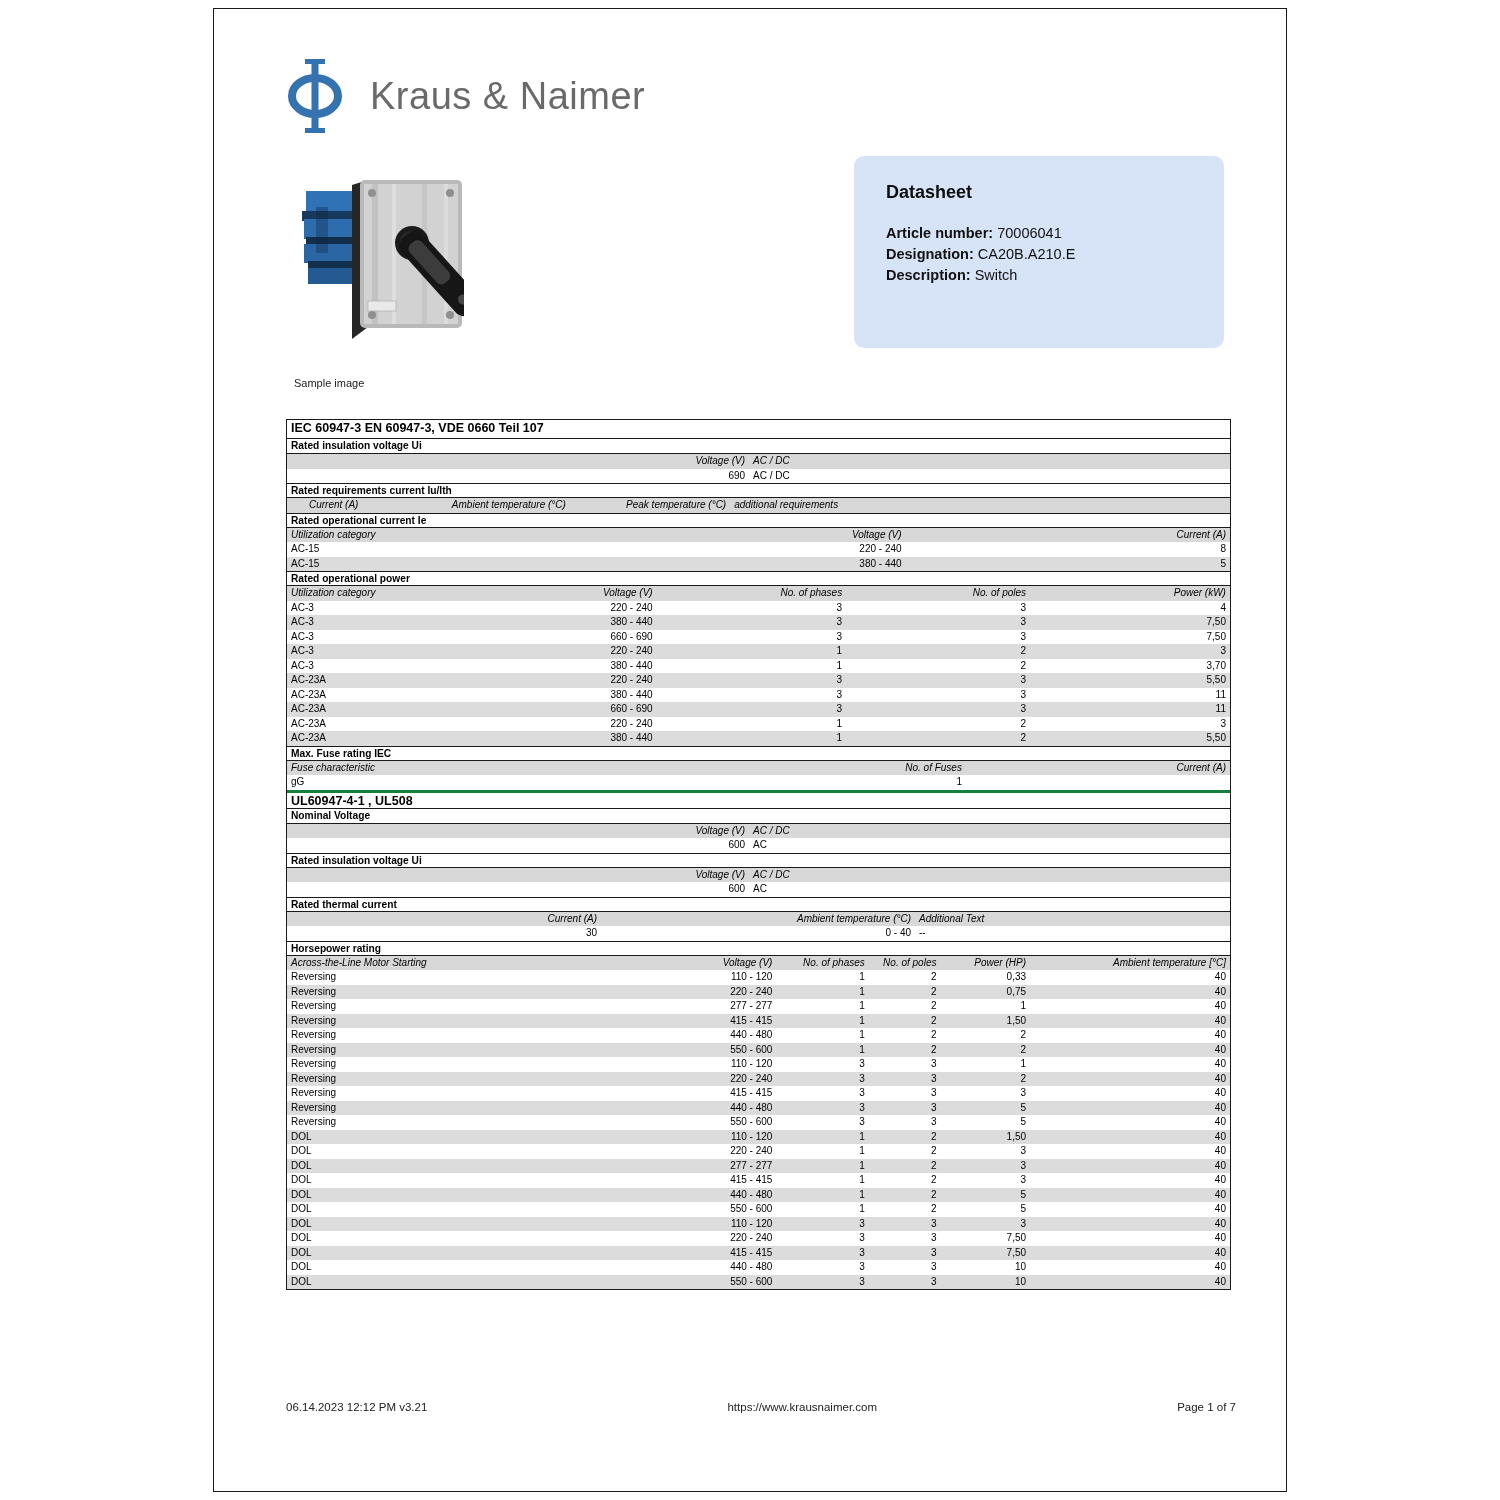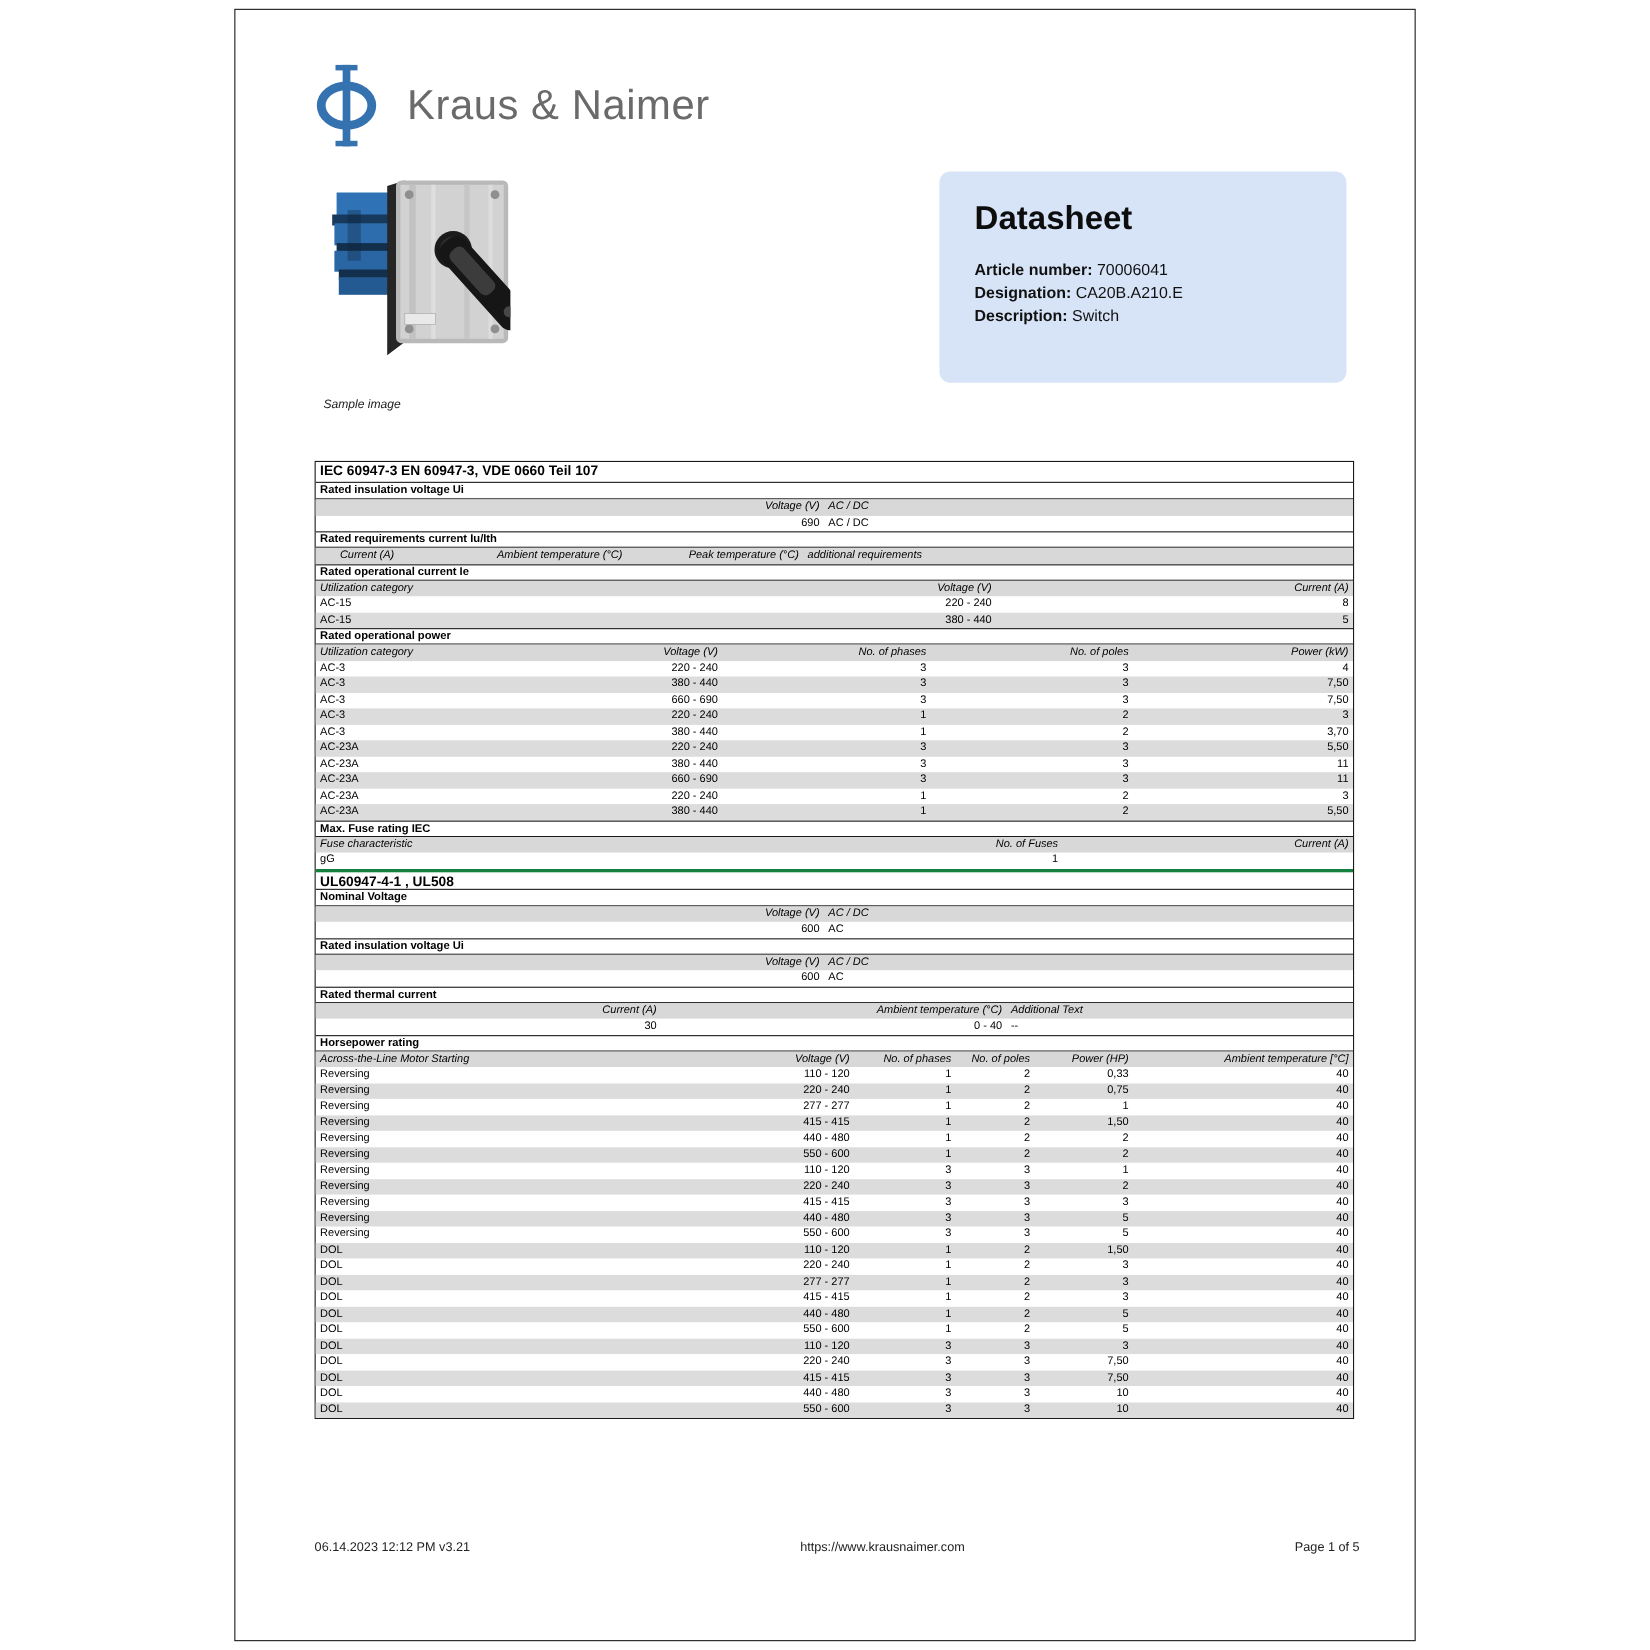--- a/index.html
+++ b/index.html
@@ -7,27 +7,27 @@
   html,body { width:1500px; height:1500px; background:#ffffff; overflow:hidden;
               font-family:"Liberation Sans", sans-serif; color:#000; }
   .page { position:absolute; left:213px; top:8px; width:1074px; height:1484px;
           border:1px solid #1a1a1a; background:#fff; }
 
   
   .brand { position:absolute; left:70px; top:48px; display:flex; align-items:center; gap:24px; }
   .brand-name { font-size:38px; color:#6a6a6a; letter-spacing:0.5px; }
 
   
-  .product-fig { position:absolute; left:80px; top:152px; width:190px;font-style:italic; }
+  .product-fig { position:absolute; left:80px; top:168px; width:190px; }
   .caption { font-size:11px; color:#222; margin-top:4px; }
 
   
   .info-box { position:absolute; left:640px; top:147px; width:370px; height:192px;
               background:#d7e4f7; border-radius:10px; padding:26px 32px; }
-  .info-box h1 { font-size:30px; font-weight:bold; color:#0d0d0d; margin-bottom:20px; }
+  .info-box h1 { font-size:18px; font-weight:bold; color:#0d0d0d; margin-bottom:20px; }
   .info-line { font-size:14.5px; line-height:1.45; color:#111; }
   .info-line b { font-weight:bold; }
 
   
   .spec-table { position:absolute; left:72px; top:410px; width:945px;
                 border:1px solid #1a1a1a; font-size:10px; background:#fff; }
   .row { display:flex; height:14.5px; line-height:14.2px; overflow:hidden; }
   .row.head { background:#d8d8d8; font-style:italic; }
   .row.alt  { background:#dcdcdc; }
   .row.section { display:block; height:19px; line-height:17.5px; font-weight:bold; font-size:12.5px;
@@ -450,16 +450,16 @@
         <span class="cell r" style="width: 9.8%;">3</span>
         <span class="cell r" style="width: 7.6%;">3</span>
         <span class="cell r" style="width: 9.5%;">10</span>
         <span class="cell r" style="width: 21.2%;">40</span>
       </div>
     </div>
 
   <div class="footer">
     <span>06.14.2023 12:12 PM v3.21</span>
     <span class="url">https://www.krausnaimer.com</span>
-    <span>Page 1 of  5</span>
+    <span>Page 1 of  7</span>
   </div>
 
 </div>
 
 </body></html>

